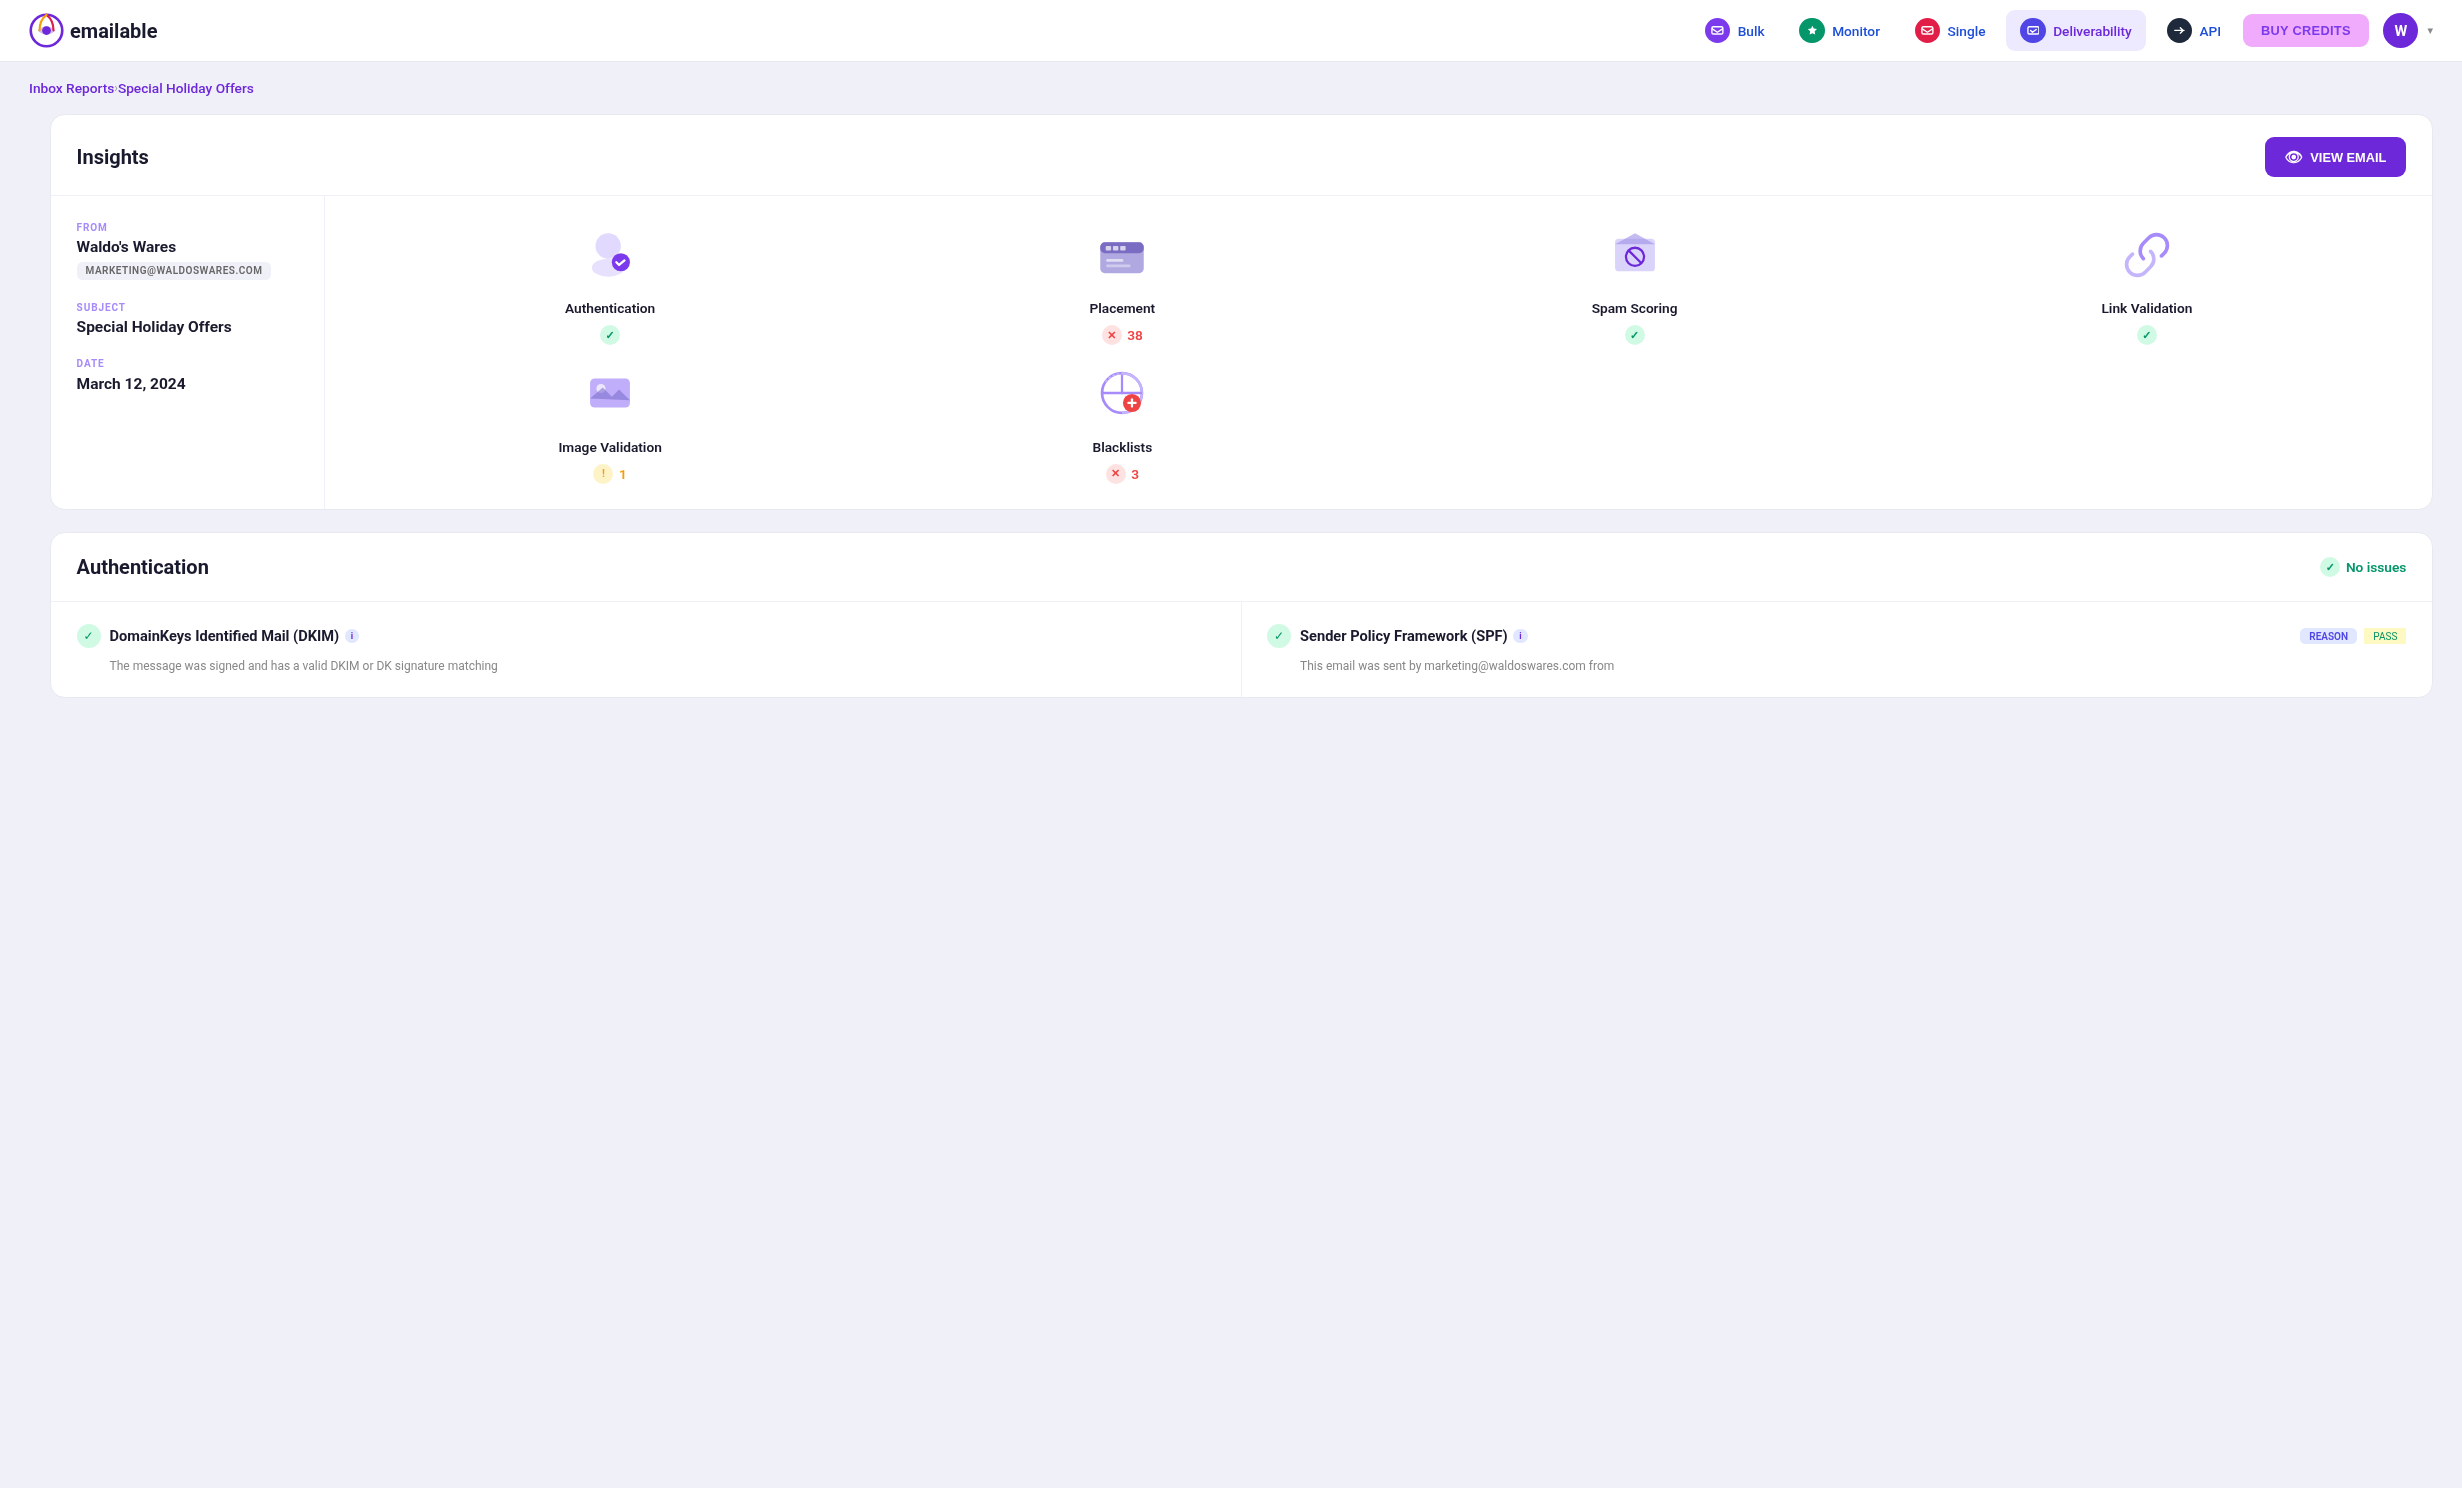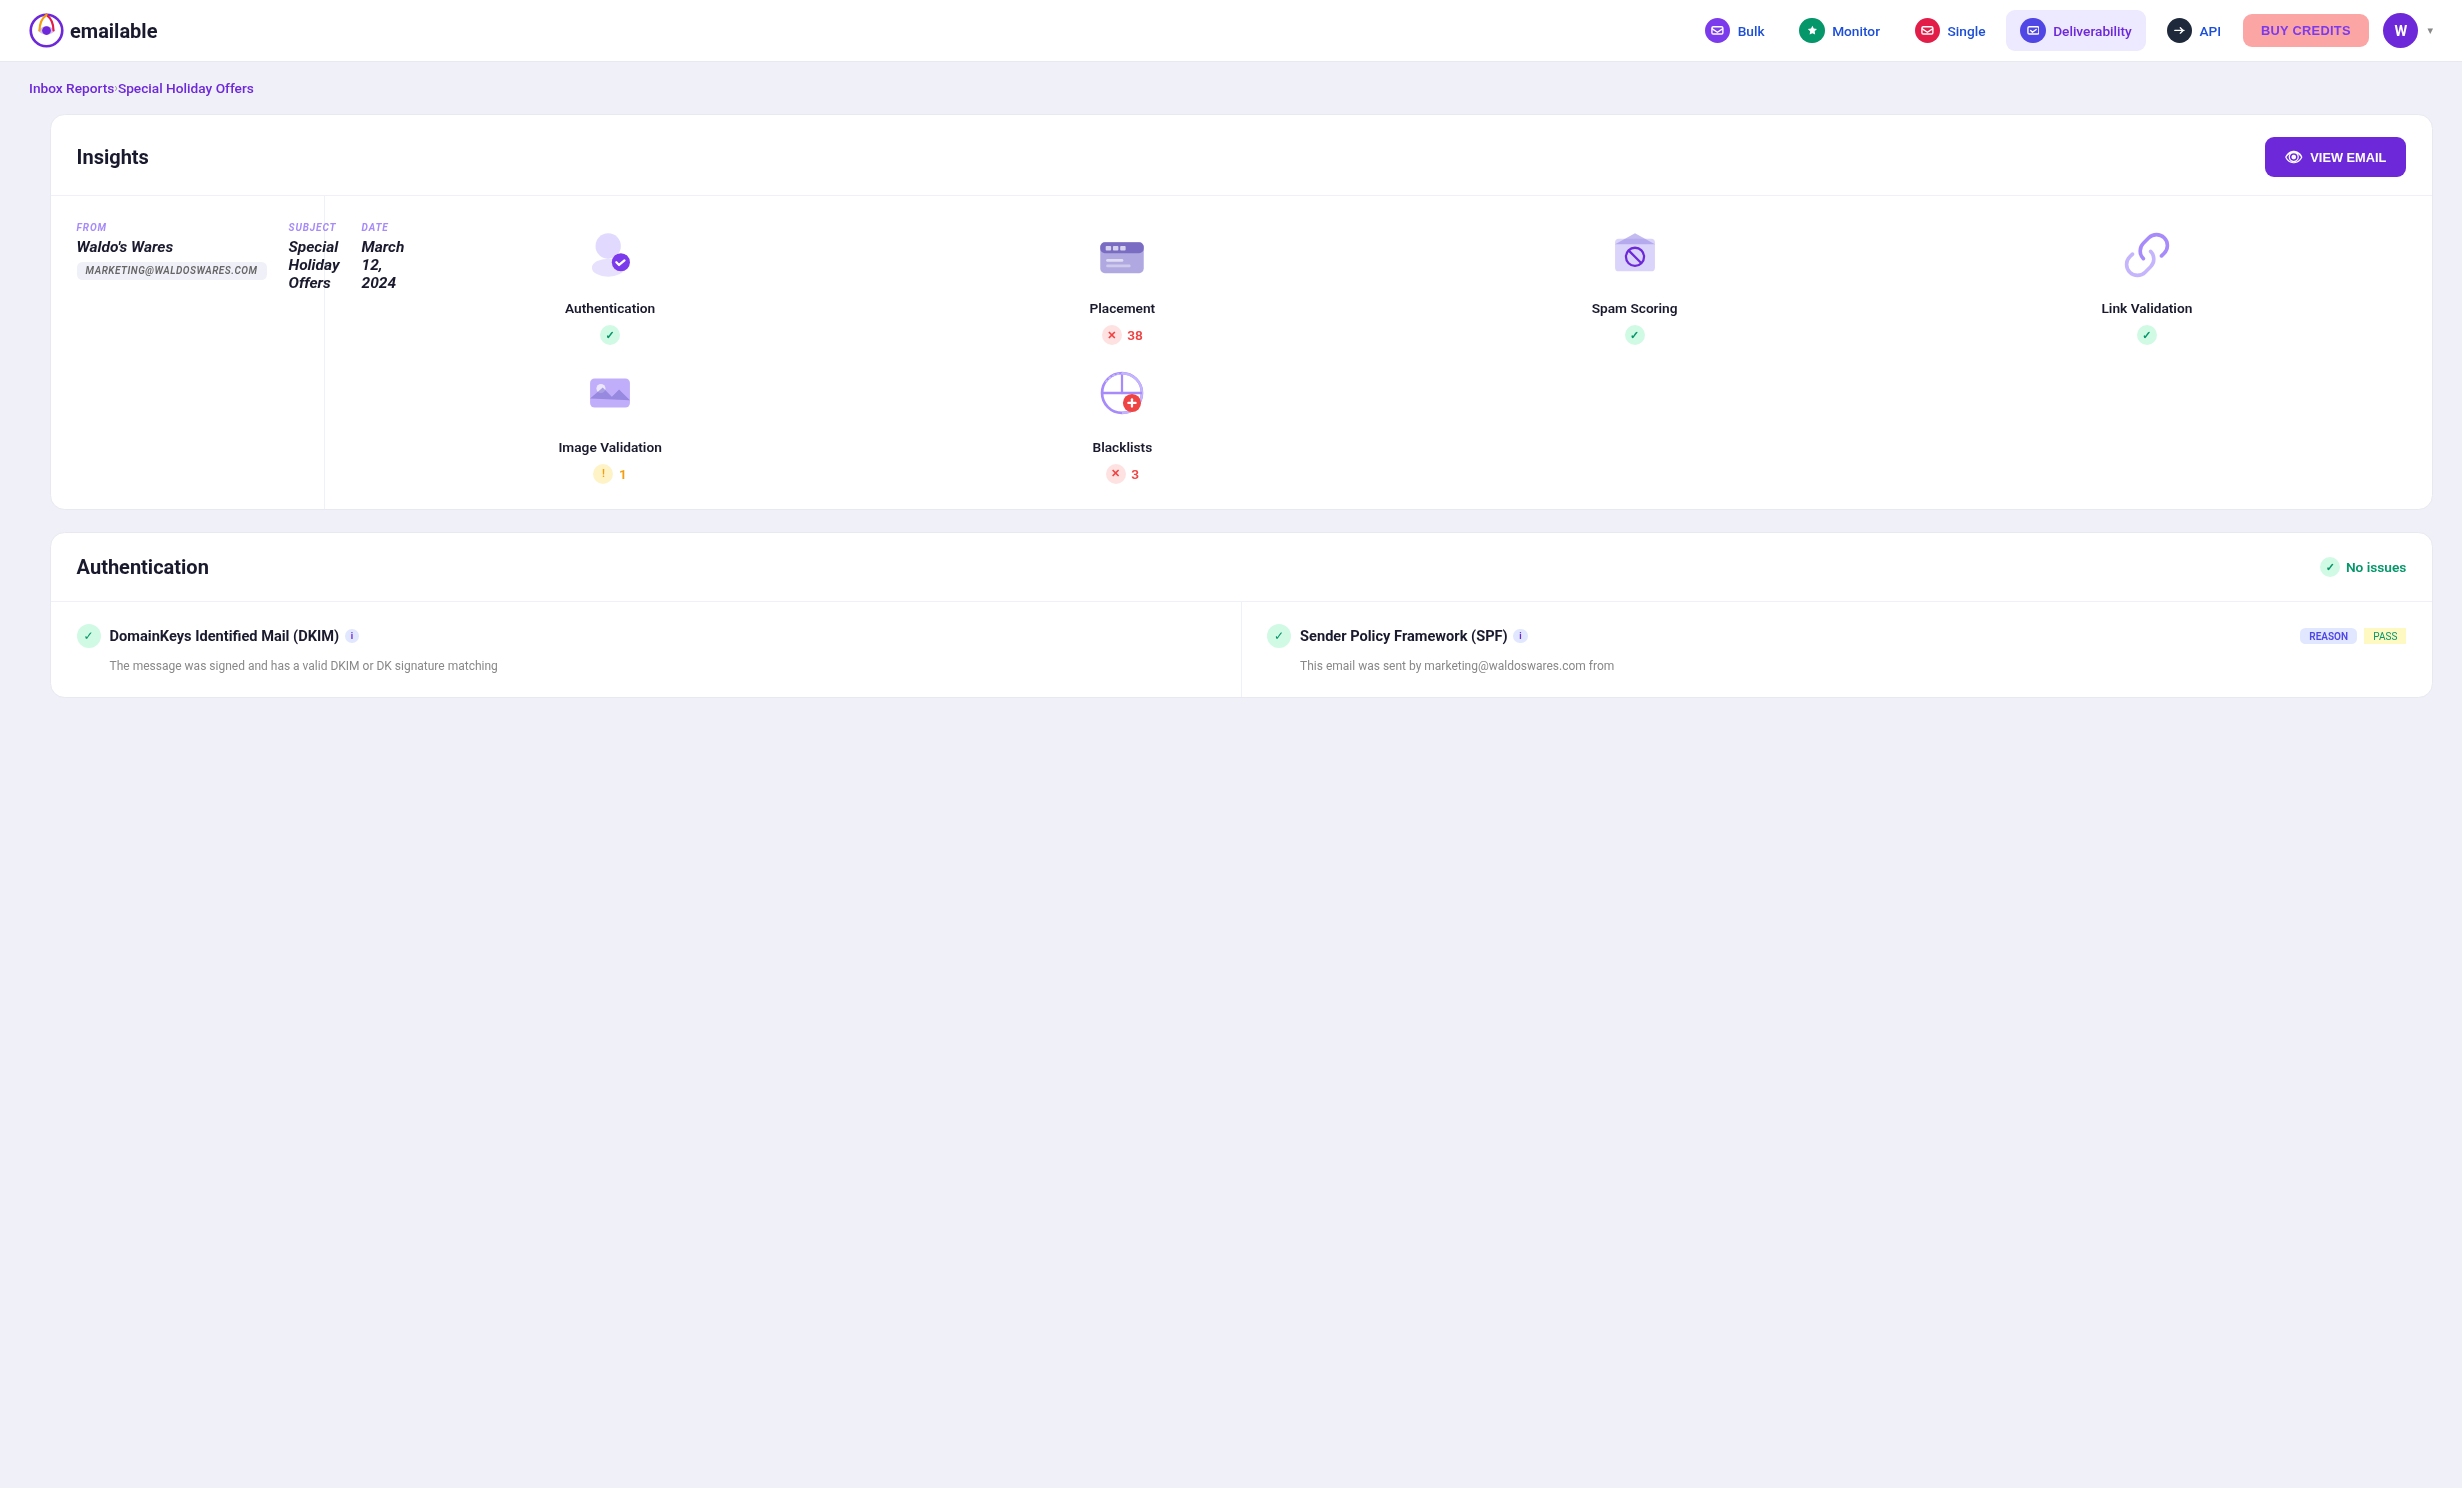--- a/index.html
+++ b/index.html
@@ -66,21 +66,21 @@
       align-items: center;
       justify-content: center;
       font-size: 12.8px;
     }
     .nav-icon.bulk { background: #7c3aed; color: #fff; }
     .nav-icon.monitor { background: #059669; color: #fff; }
     .nav-icon.single { background: #e11d48; color: #fff; }
     .nav-icon.deliverability { background: #4f46e5; color: #fff; }
     .nav-icon.api { background: #1e293b; color: #fff; }
     .buy-credits-btn {
-      background: #fca5a5;
+      background: #f0abfc;
       color: #7c3aed;
       border: none;
       border-radius: 9px;
       padding: 9px 18px;
       font-size: 12.8px;
       font-weight: 700;
       cursor: pointer;
       letter-spacing: 0.3px;
     }
     .avatar {
@@ -168,23 +168,22 @@
     .insights-body {
       display: flex;
       border-top: 0.9px solid #f0f0f8;
     }
     .email-meta {
       width: 274px;
       min-width: 237px;
       padding: 25.6px;
       border-right: 0.9px solid #f0f0f8;
       display: flex;
-      flex-direction: row;
+      flex-direction: column;
       gap: 22px;
-      font-style: italic;
     }
     .meta-label {
       font-size: 10px;
       font-weight: 700;
       letter-spacing: 0.9px;
       color: #a78bfa;
       text-transform: uppercase;
       margin-bottom: 5.5px;
     }
     .meta-value {

